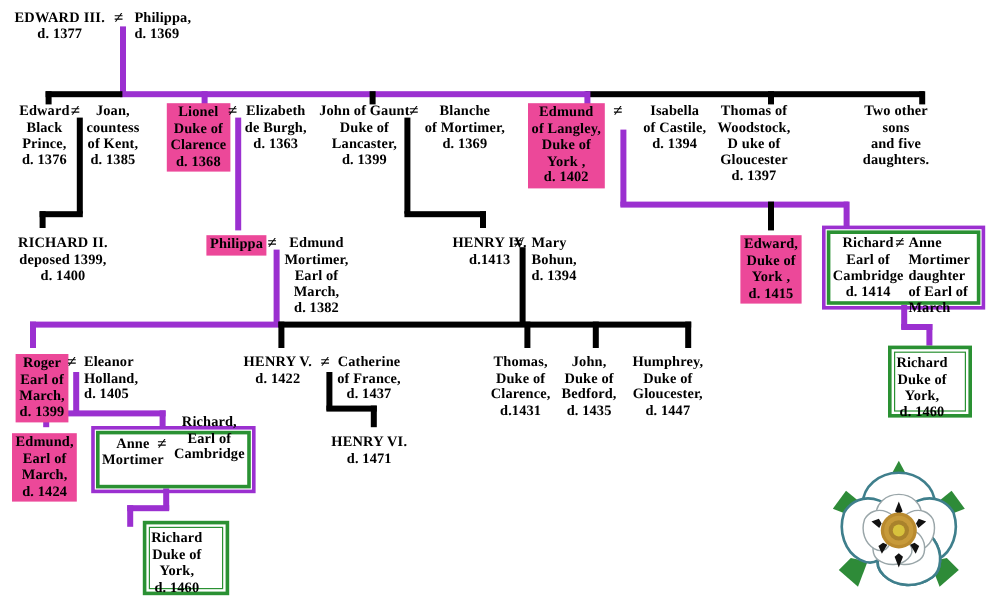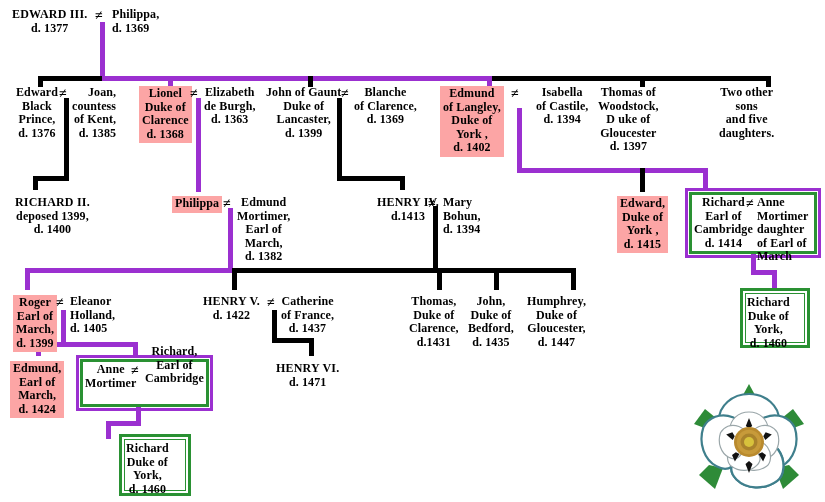--- a/index.html
+++ b/index.html
@@ -23,21 +23,21 @@
     line-height:13.6px;
     font-weight:bold;
     letter-spacing:0.1px;
     white-space:nowrap;
     z-index:6;
   }
   .person .ln{display:block;}
   
   .person .sc{font-variant:small-caps;letter-spacing:.2px;}
   .pink{
-    background:#fca5a5;
+    background:#ec4899;
     padding:1px 3px 2px 3px;
   }
   
   .eq{
     position:absolute;
     font-size:14px;
     font-weight:bold;
     z-index:7;
     font-family:"Liberation Serif",serif;
   }
@@ -140,21 +140,21 @@
     <span class="ln">d. 1369</span>
   </div>
 
   <div class="person" style="left:16px;top:86px;">
     <span class="ln">Edward</span>
     <span class="ln">Black</span>
     <span class="ln">Prince,</span>
     <span class="ln">d. 1376</span>
   </div>
   <div class="eq" style="left:59px;top:86px;">≠</div>
-  <div class="person" style="left:72px;top:86px;text-align:right;">
+  <div class="person" style="left:72px;top:86px;text-align:center;">
     <span class="ln">Joan,</span>
     <span class="ln">countess</span>
     <span class="ln">of Kent,</span>
     <span class="ln">d. 1385</span>
   </div>
 
   <div class="person pink" style="left:139px;top:86px;">
     <span class="ln">Lionel</span>
     <span class="ln">Duke of</span>
     <span class="ln">Clarence</span>
@@ -169,21 +169,21 @@
 
   <div class="person" style="left:266px;top:86px;">
     <span class="ln">John of Gaunt</span>
     <span class="ln">Duke of</span>
     <span class="ln">Lancaster,</span>
     <span class="ln">d. 1399</span>
   </div>
   <div class="eq" style="left:341px;top:86px;">≠</div>
   <div class="person" style="left:354px;top:86px;">
     <span class="ln">Blanche</span>
-    <span class="ln">of Clarence,</span>
+    <span class="ln">of Mortimer,</span>
     <span class="ln">d. 1369</span>
   </div>
 
   <div class="person pink" style="left:440px;top:86px;">
     <span class="ln">Edmund</span>
     <span class="ln">of Langley,</span>
     <span class="ln">Duke of</span>
     <span class="ln">York ,</span>
     <span class="ln">d. 1402</span>
   </div>

